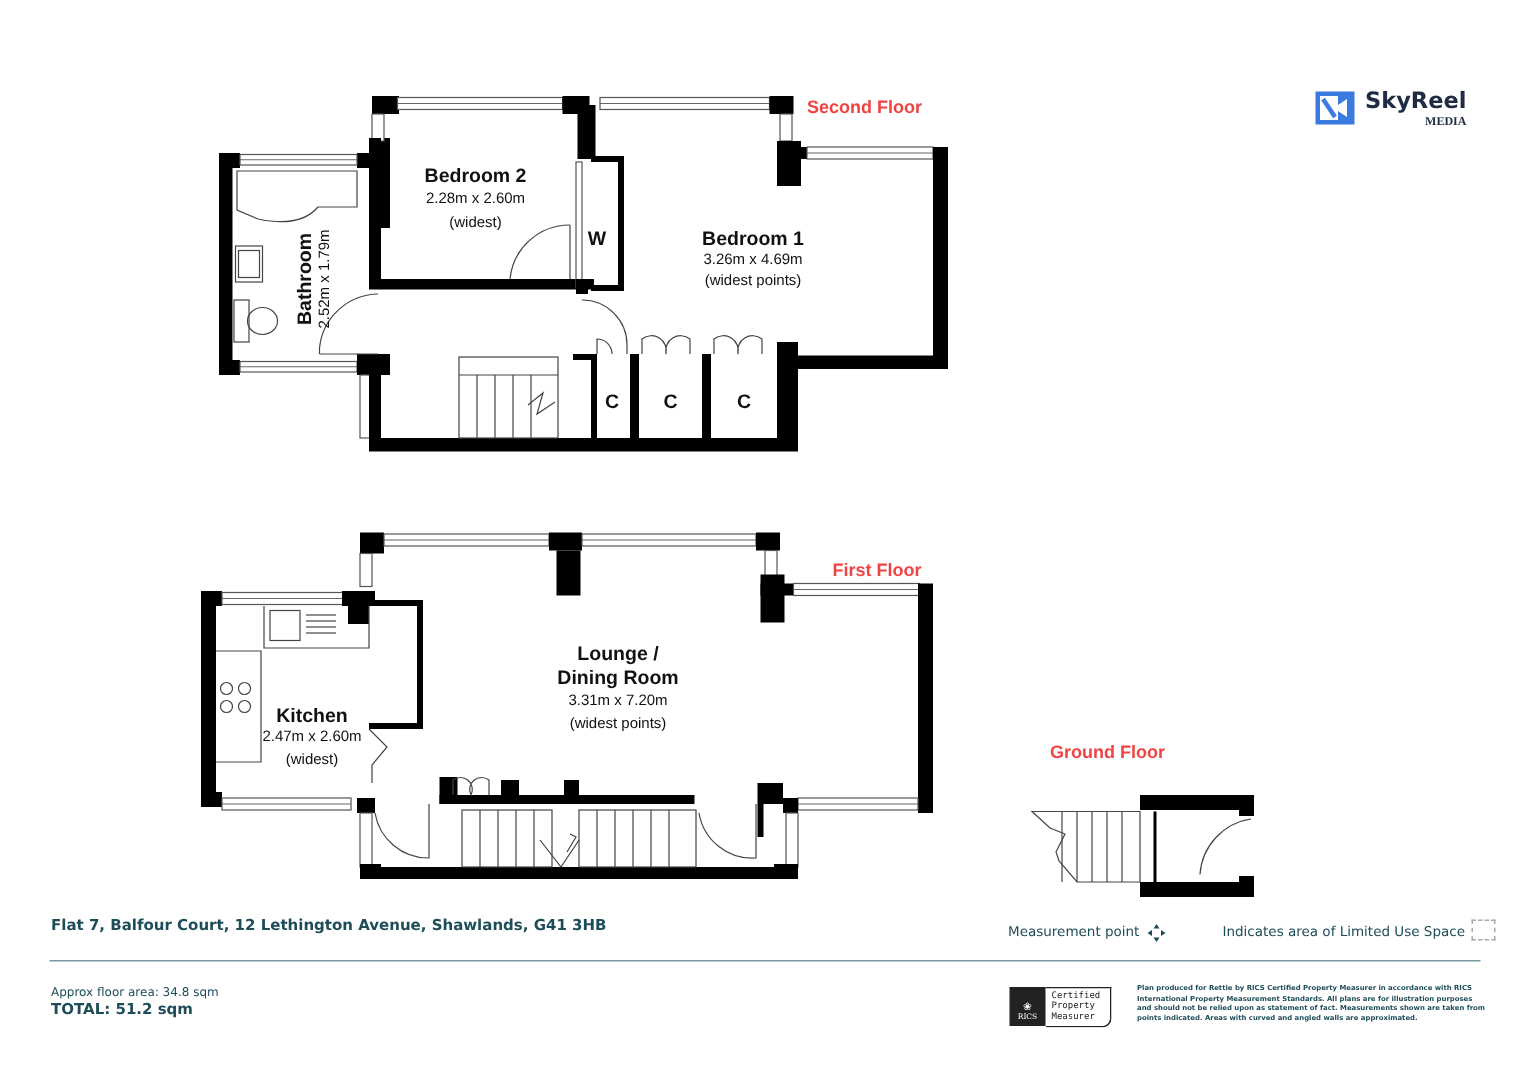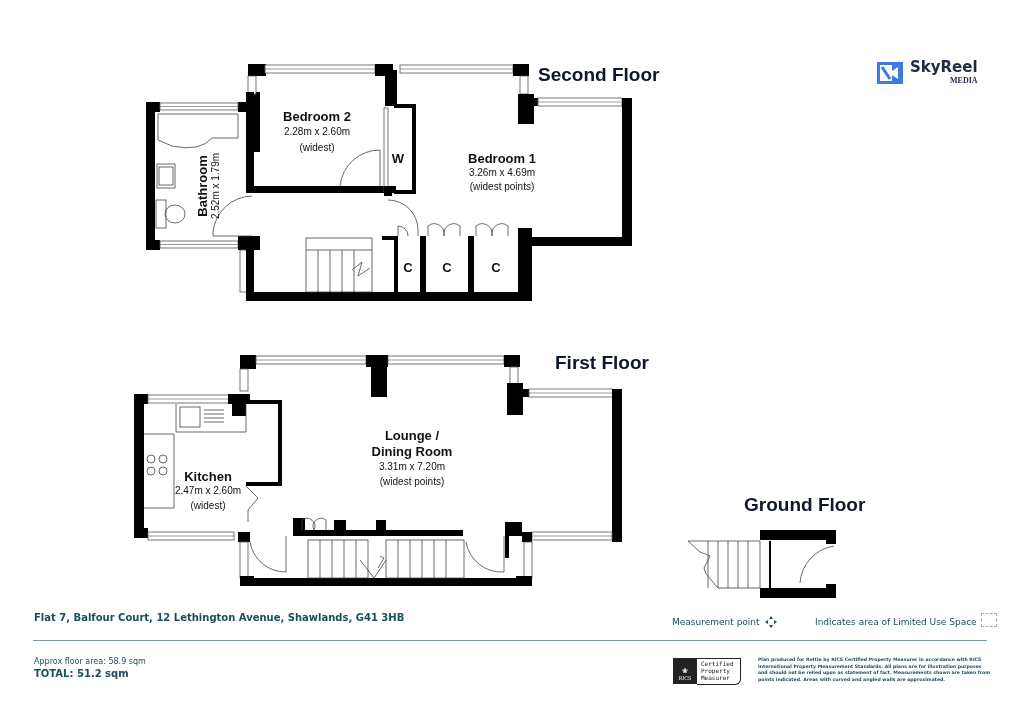--- a/index.html
+++ b/index.html
@@ -1,21 +1,21 @@
 <!DOCTYPE html>
 <html><head>
 <meta charset="utf-8">
 <style>
   html, body { margin:0; padding:0; background:#ffffff; }
   body { width:1024px; height:724px; position:relative; overflow:hidden; font-family:"Liberation Sans", sans-serif; }
   .plan { position:absolute; left:0; top:0; width:1024px; height:724px; }
   .room-label { font-family:"Liberation Sans", sans-serif; font-weight:bold; fill:#111; }
   .room-dim { font-family:"Liberation Sans", sans-serif; fill:#111; }
-  .floor-title { position:absolute; font-family:"Liberation Sans", sans-serif; font-weight:bold; font-size:19px; color:#0f172a; }
-  .logo { position:absolute; left:876px; top:60px; display:flex; align-items:center; gap:6px; }
+  .floor-title { position:absolute; font-family:"Liberation Sans", sans-serif; font-weight:bold; font-size:12px; color:#ef4444; }
+  .logo { position:absolute; left:876px; top:60px; display:flex; align-items:flex-start; gap:6px; }
   .logo-text { display:flex; flex-direction:column; line-height:1; }
   .logo-name { font-family:"DejaVu Sans", sans-serif; font-weight:bold; font-size:15px; color:#1f2a44; }
   .logo-sub { font-family:Liberation Serif, serif; font-weight:bold; font-size:8px; color:#1f2a44; text-align:right; margin-top:2px; }
   .address { position:absolute; left:34px; top:612px; font-family:"DejaVu Sans", sans-serif; font-size:10px; color:#1e4d5a; font-weight:bold; }
   .divider { position:absolute; left:33px; top:640px; width:954px; height:1px; background:#7a98a0; }
   .area { position:absolute; left:34px; top:657px; font-family:"DejaVu Sans", sans-serif; font-size:8px; color:#1e4d5a; }
   .total { position:absolute; left:34px; top:668px; font-family:"DejaVu Sans", sans-serif; font-size:10px; color:#1e4d5a; font-weight:bold; }
   .legend-measure { position:absolute; left:672px; top:615px; font-family:"DejaVu Sans", sans-serif; font-size:9px; color:#1e4d5a; display:flex; align-items:center; gap:4px; }
   .legend-limited { position:absolute; left:815px; top:613px; font-family:"DejaVu Sans", sans-serif; font-size:9px; color:#1e4d5a; display:flex; align-items:flex-end; gap:4px; }
   .limited-box { width:14px; height:12px; border:1px dashed #aaa; }
@@ -252,22 +252,22 @@
     <text class="room-dim" x="412" y="470" font-size="10" text-anchor="middle">3.31m x 7.20m</text>
     <text class="room-dim" x="412" y="485" font-size="10" text-anchor="middle">(widest points)</text>
 
     <text class="room-label" x="208" y="481" font-size="13" text-anchor="middle">Kitchen</text>
     <text class="room-dim" x="208" y="494" font-size="10" text-anchor="middle">2.47m x 2.60m</text>
     <text class="room-dim" x="208" y="509" font-size="10" text-anchor="middle">(widest)</text>
   </g>
 </svg>
 
 <div class="floor-title" style="left:538px; top:64px;">Second Floor</div>
-<div class="floor-title" style="left:555px; top:352px;">First Floor</div>
-<div class="floor-title" style="left:744px; top:494px;">Ground Floor</div>
+<div class="floor-title" style="left:555px; top:373px;">First Floor</div>
+<div class="floor-title" style="left:700px; top:494px;">Ground Floor</div>
 
 <div class="logo">
   <svg width="28" height="24" viewBox="0 0 28 24">
     <rect x="1" y="1" width="26" height="22" fill="#3b7be0"></rect>
     <path d="M4 4 L16 4 L16 10 L22 6 L22 18 L16 14 L16 20 L4 20 Z" fill="#fff"></path>
     <path d="M6 6 L14 18" stroke="#3b7be0" stroke-width="3"></path>
   </svg>
   <div class="logo-text">
     <span class="logo-name">SkyReel</span>
     <span class="logo-sub">MEDIA</span>
@@ -283,21 +283,21 @@
   </svg>
 </div>
 
 <div class="legend-limited">
   <span>Indicates area of  Limited Use Space</span>
   <div class="limited-box"></div>
 </div>
 
 <div class="divider"></div>
 
-<div class="area">Approx floor area: 58.9 sqm</div>
+<div class="area">Approx floor area: 34.8 sqm</div>
 <div class="total">TOTAL: 51.2 sqm</div>
 
 <div class="rics">
   <div class="rics-dark">
     <span style="font-size:7px;">❀</span>
     <span>RICS</span>
   </div>
   <div class="rics-light">
     <div>Certified</div>
     <div>Property</div>

